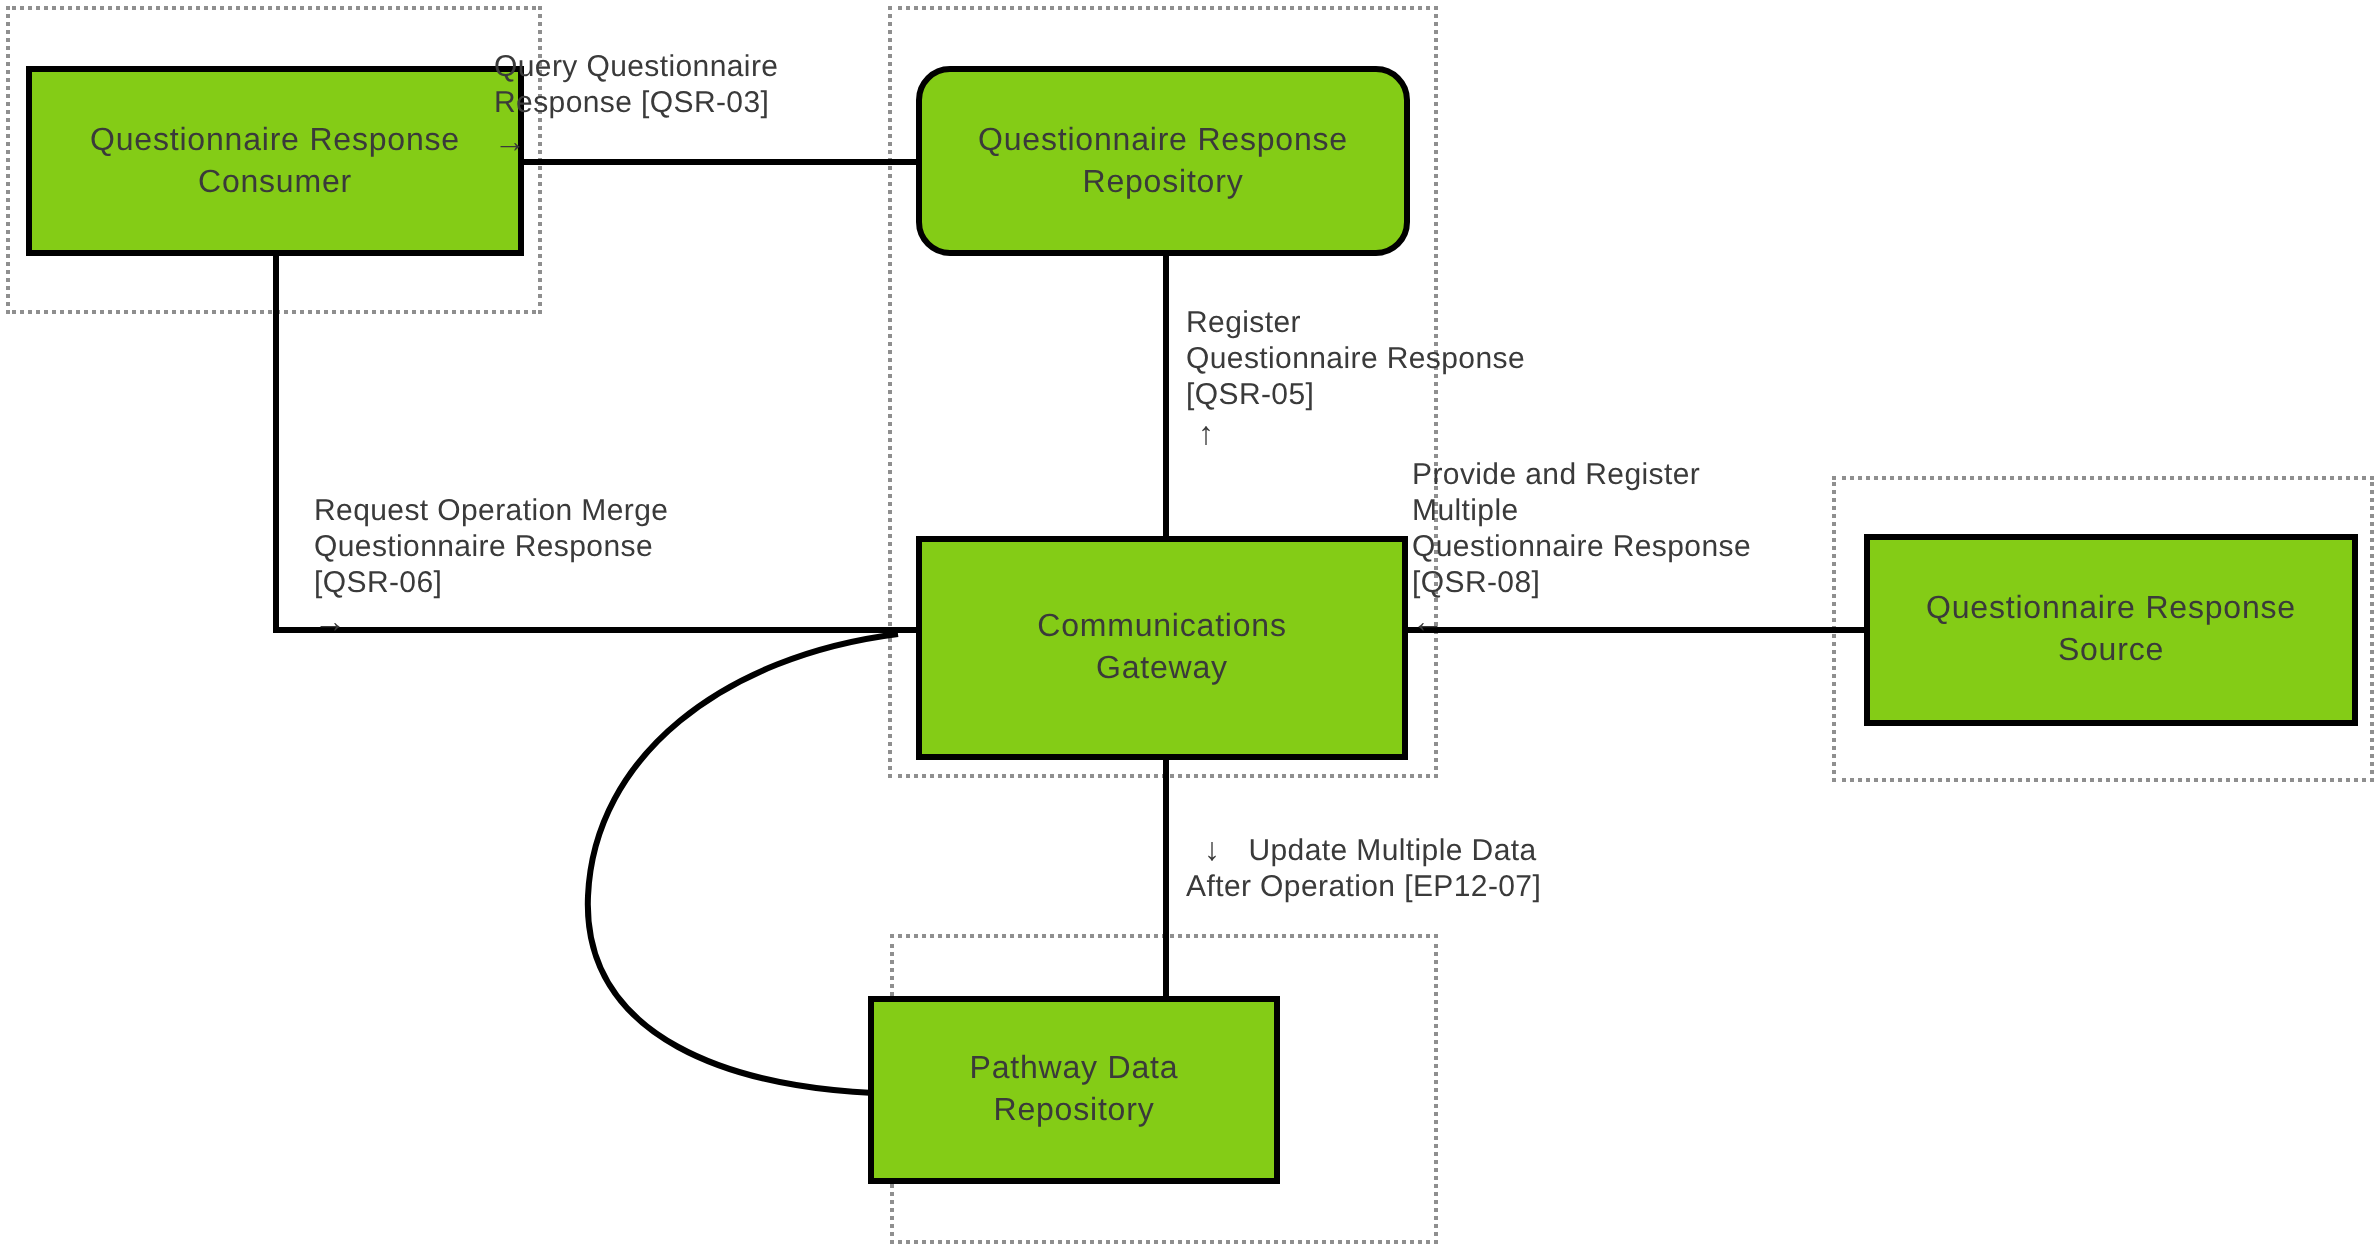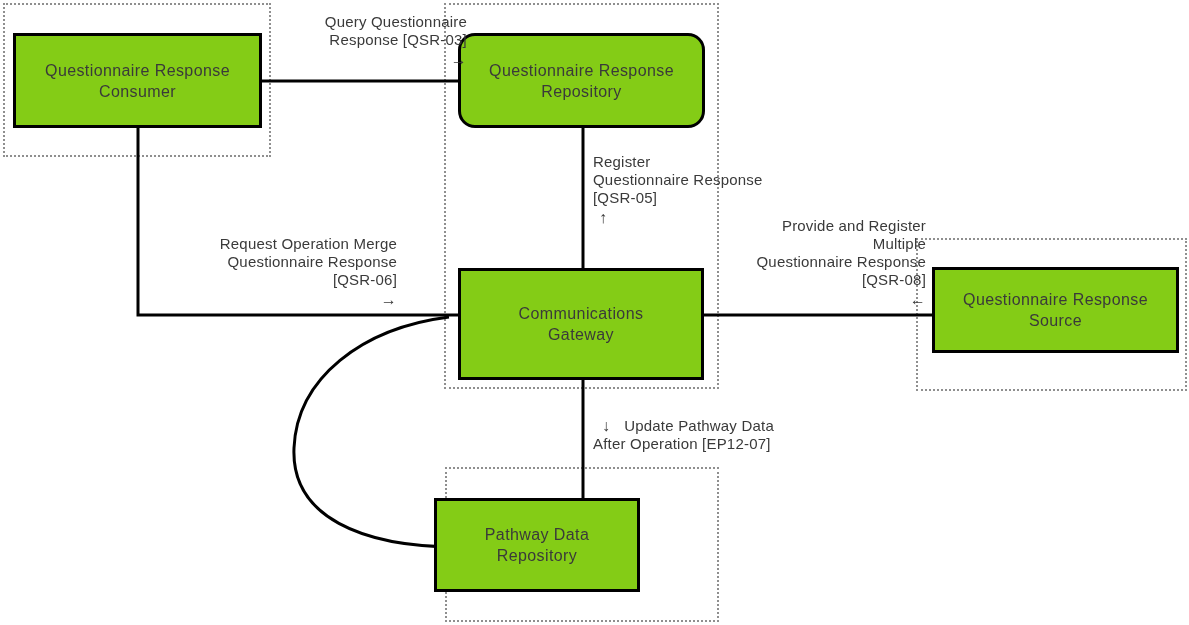--- a/index.html
+++ b/index.html
@@ -46,21 +46,21 @@
     padding: 0 28px;
   }
   .flow-label {
     position: absolute;
     font-size: 15px;
     letter-spacing: 0.2px;
     line-height: 18px;
     z-index: 3;
     white-space: nowrap;
   }
-  .flow-label.centered { text-align: right; }
+  .flow-label.centered { text-align: left; margin-top: 12px; }
   .flow-label .arrow-line { display: block; margin-top: 2px; }
   .arrow-glyph { font-size: 16px; }
   .ep-label .down-arrow { display: inline-block; }
   .ep-label .ep-text { display: inline-block; margin-left: 14px; }
 </style>
 </head>
 <body>
 
 <div id="canvas">
 
@@ -83,21 +83,21 @@
   </div>
 
   <div class="node" style="left:458px; top:33px; width:247px; height:95px;border-radius:17px;">
     <span>Questionnaire Response Repository</span>
   </div>
 
   <div class="node" style="left:458px; top:268px; width:246px; height:112px;">
     <span>Communications Gateway</span>
   </div>
 
-  <div class="node" style="left:932px; top:267px; width:247px; height:86px;">
+  <div class="node" style="left:932px; top:267px; width:247px; height:96px;">
     <span>Questionnaire Response Source</span>
   </div>
 
   <div class="node" style="left:434px; top:498px; width:206px; height:94px;">
     <span>Pathway Data Repository</span>
   </div>
 
   <div class="flow-label centered" style="left:247px; top:13px; width:220px;">
     <span>Query Questionnaire</span><br>
     <span>Response [QSR-03]</span>
@@ -121,17 +121,17 @@
   <div class="flow-label centered" style="left:706px; top:217px; width:220px;">
     <span>Provide and Register</span><br>
     <span>Multiple</span><br>
     <span>Questionnaire Response</span><br>
     <span>[QSR-08]</span>
     <span class="arrow-line arrow-glyph">←</span>
   </div>
 
 
   <div class="flow-label ep-label" style="left:593px; top:417px;">
-    <span class="down-arrow arrow-glyph" style="margin-left:9px;">↓</span><span class="ep-text">Update Pathway Data</span><br>
+    <span class="down-arrow arrow-glyph" style="margin-left:9px;">↓</span><span class="ep-text">Update Multiple Data</span><br>
     <span>After Operation [EP12-07]</span>
   </div>
 
 </div>
 
 </body></html>

